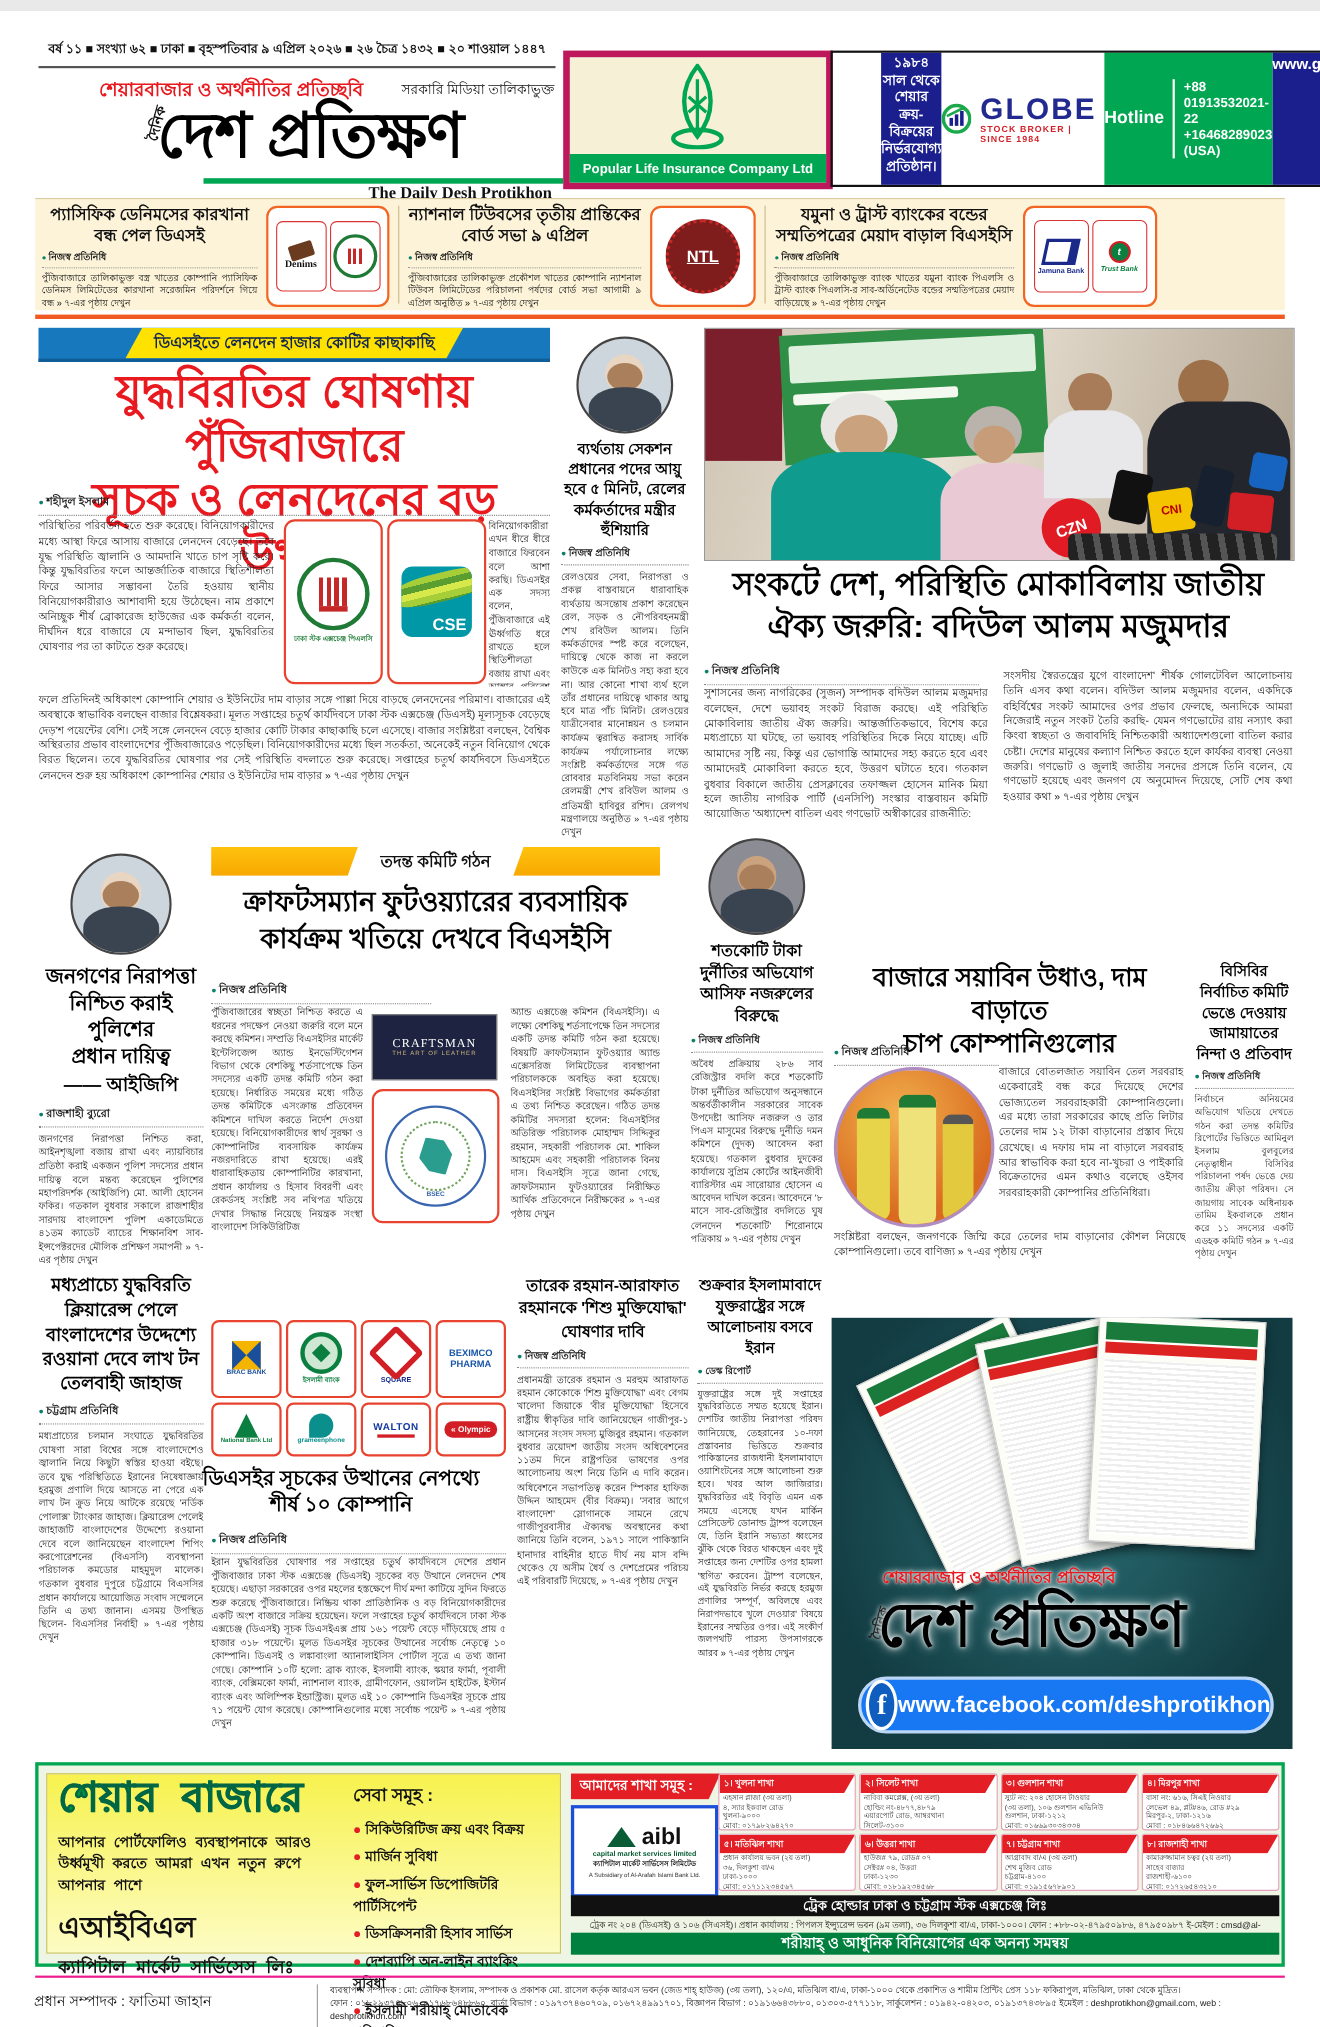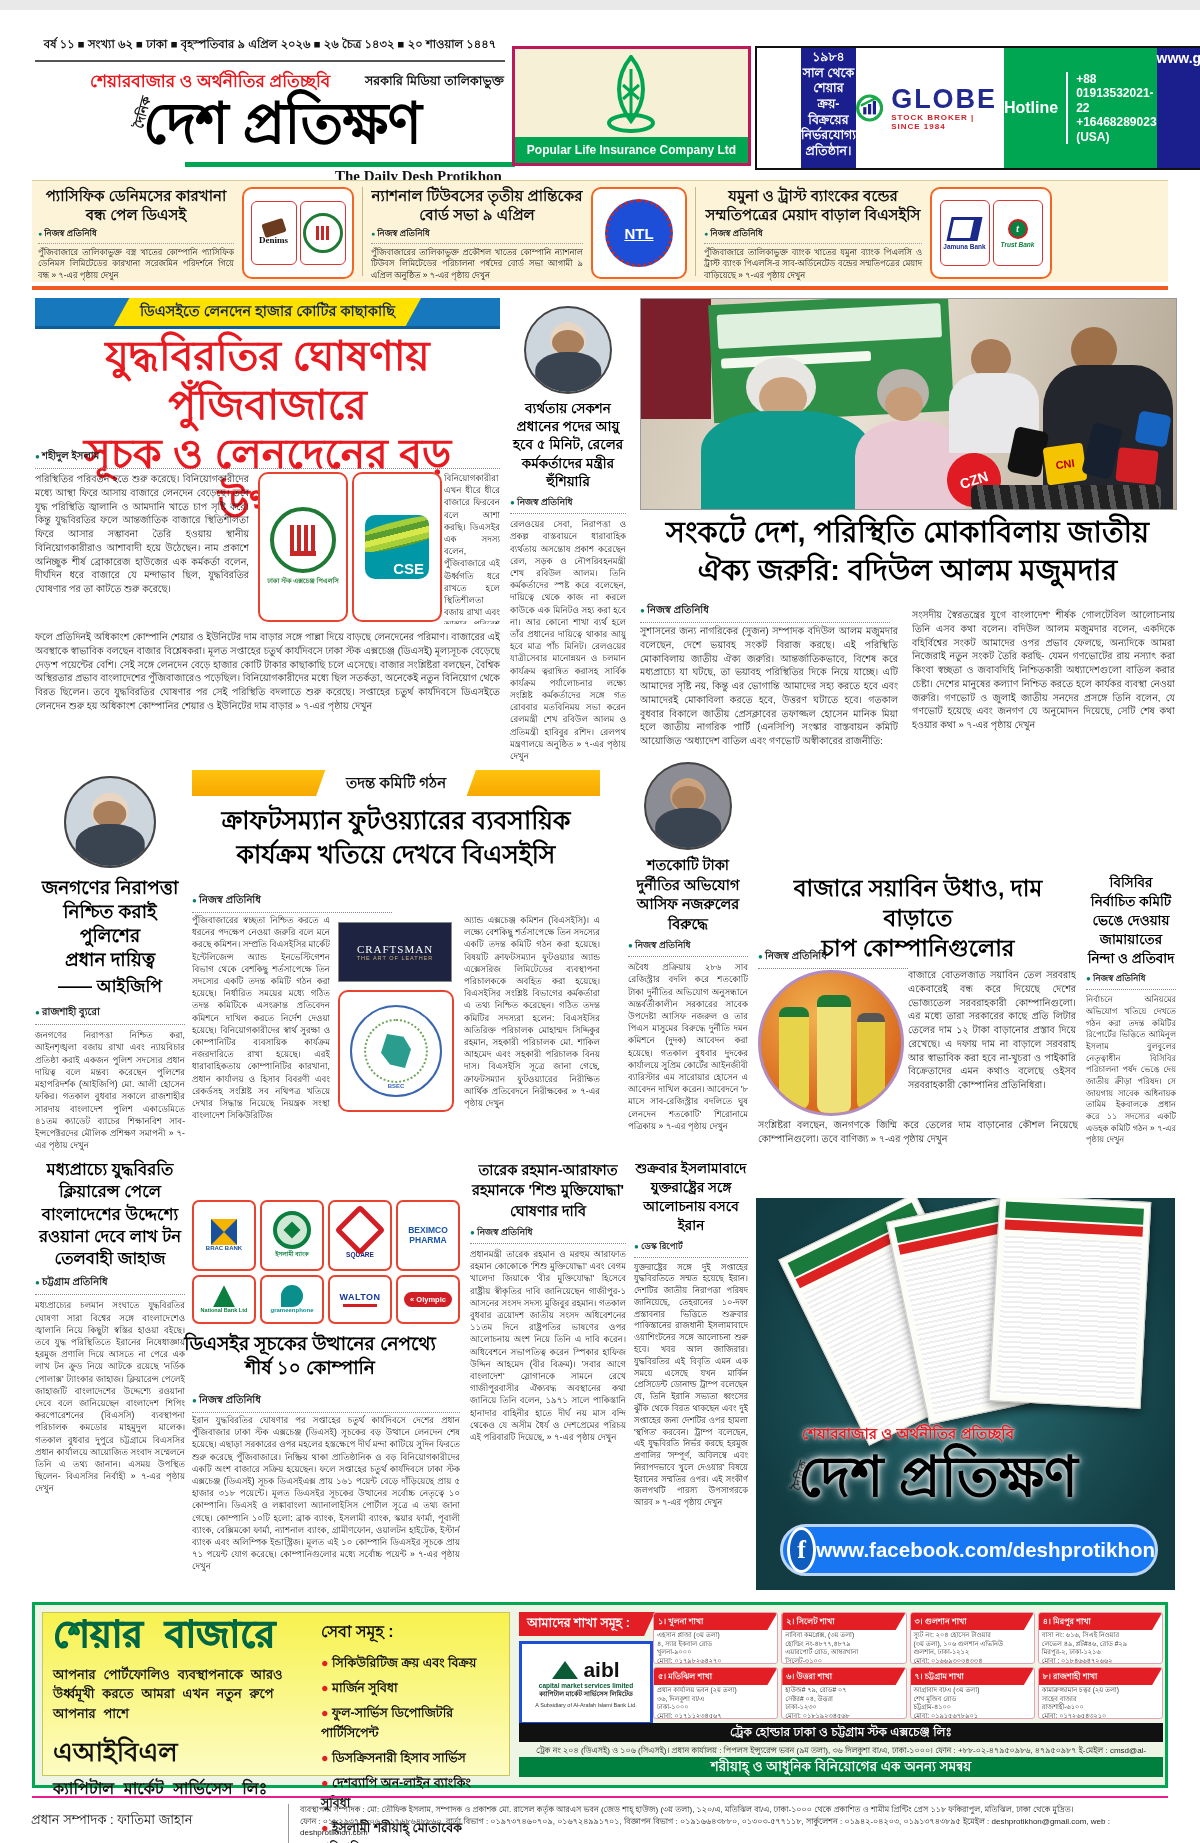--- a/index.html
+++ b/index.html
@@ -43,28 +43,28 @@
 </style>
 </head>
 <body>
 
 <div class="page">
 
   <div class="ab dateline" style="left:35px;top:26px;width:470px;">বর্ষ ১১ ■ সংখ্যা ৬২ ■ ঢাকা ■ বৃহস্পতিবার ৯ এপ্রিল ২০২৬ ■ ২৬ চৈত্র ১৪৩২ ■ ২০ শাওয়াল ১৪৪৭</div>
 
   <div class="ab" style="left:35px;top:58px;width:530px;height:110px;">
     <div class="ab red" style="left:55px;top:0;font-size:17px;font-weight:bold;">শেয়ারবাজার ও অর্থনীতির প্রতিচ্ছবি</div>
-    <div class="ab" style="left:330px;top:4px;font-size:12.5px;font-weight:bold;">সরকারি মিডিয়া তালিকাভুক্ত</div>
+    <div class="ab" style="left:330px;top:4px;font-size:12.5px;font-weight:normal;">সরকারি মিডিয়া তালিকাভুক্ত</div>
     <div class="ab" style="left:92px;top:34px;font-size:13px;font-weight:bold;transform:rotate(-75deg);">দৈনিক</div>
     <div class="ab" style="left:108px;top:12px;font-size:57px;font-weight:800;letter-spacing:-1px;color:#000;">দেশ প্রতিক্ষণ</div>
     <div class="ab" style="left:150px;top:94px;width:330px;height:5px;background:#00a651;"></div>
     <div class="ab" style="left:300px;top:100px;font-size:15px;font-weight:bold;font-family:'Liberation Serif',serif;">The Daily Desh Protikhon</div>
   </div>
 
-  <div class="ab" style="left:512px;top:36px;width:233px;height:114px;border:3px solid #be185d;background:#f6f0d7;">
+  <div class="ab" style="left:512px;top:36px;width:233px;height:114px;border:6px solid #be185d;background:#f6f0d7;">
     <svg class="ab" style="left:86px;top:6px;" width="60" height="78" viewBox="0 0 60 78">
       <ellipse cx="30" cy="68" rx="22" ry="8" fill="none" stroke="#00a651" stroke-width="4"></ellipse>
       <path d="M30 2 C14 22 14 46 30 66 C46 46 46 22 30 2 Z" fill="none" stroke="#00a651" stroke-width="4"></path>
       <path d="M30 14 L30 62 M22 30 L38 44 M38 30 L22 44" stroke="#00a651" stroke-width="3" fill="none"></path>
     </svg>
     <div class="ab" style="left:0;bottom:0;width:100%;height:26px;background:#00a651;color:#fff;font-size:12px;font-weight:bold;display:flex;align-items:center;justify-content:center;">Popular Life Insurance Company Ltd</div>
   </div>
 
   <div class="ab" style="left:755px;top:36px;width:420px;height:120px;border:2px solid #111;display:flex;flex-direction:row;padding-left:44px;">
     <div style="background:#1b1f8e;color:#fff;text-align:center;font-size:12.5px;font-weight:bold;line-height:1.25;padding:2px 0;">
@@ -110,21 +110,21 @@
         </div>
       </div>
     </div>
     <div style="width:1px;background:#c9b98a;"></div>
     <div style="width:212px;">
       <div class="tz-title">ন্যাশনাল টিউবসের তৃতীয় প্রান্তিকের বোর্ড সভা ৯ এপ্রিল</div>
       <div class="tz-byline">নিজস্ব প্রতিনিধি</div>
       <div class="tz-body">পুঁজিবাজারের তালিকাভুক্ত প্রকৌশল খাতের কোম্পানি ন্যাশনাল টিউবস লিমিটেডের পরিচালনা পর্ষদের বোর্ড সভা আগামী ৯ এপ্রিল অনুষ্ঠিত  » ৭-এর পৃষ্ঠায় দেখুন</div>
     </div>
     <div class="lbox" style="width:92px;height:88px;border-color:#f26522;">
-      <div style="width:62px;height:62px;border-radius:50%;border:3px dotted #c62828;background:#1d4ed8;display:flex;align-items:center;justify-content:center;color:#fff;font-weight:800;font-size:15px;text-decoration:underline;">NTL</div>
+      <div style="width:62px;height:62px;border-radius:50%;border:3px dotted #c62828;background:#7f1d1d;display:flex;align-items:center;justify-content:center;color:#fff;font-weight:800;font-size:15px;text-decoration:underline;">NTL</div>
     </div>
     <div style="width:1px;background:#c9b98a;"></div>
     <div style="width:218px;">
       <div class="tz-title">যমুনা ও ট্রাস্ট ব্যাংকের বন্ডের সম্মতিপত্রের মেয়াদ বাড়াল বিএসইসি</div>
       <div class="tz-byline">নিজস্ব প্রতিনিধি</div>
       <div class="tz-body">পুঁজিবাজারে তালিকাভুক্ত ব্যাংক খাতের যমুনা ব্যাংক পিএলসি ও ট্রাস্ট ব্যাংক পিএলসি-র সাব-অর্ডিনেটেড বন্ডের সম্মতিপত্রের মেয়াদ বাড়িয়েছে  » ৭-এর পৃষ্ঠায় দেখুন</div>
     </div>
     <div class="lbox" style="width:118px;height:88px;border-color:#f26522;flex-direction:row;gap:3px;">
       <div style="width:48px;height:64px;border:1.5px solid #d33;border-radius:6px;display:flex;flex-direction:column;align-items:center;justify-content:center;gap:2px;">
         <div style="width:20px;height:18px;border:3px solid #1b2a8a;border-right-width:8px;transform:skewX(-12deg);"></div>

